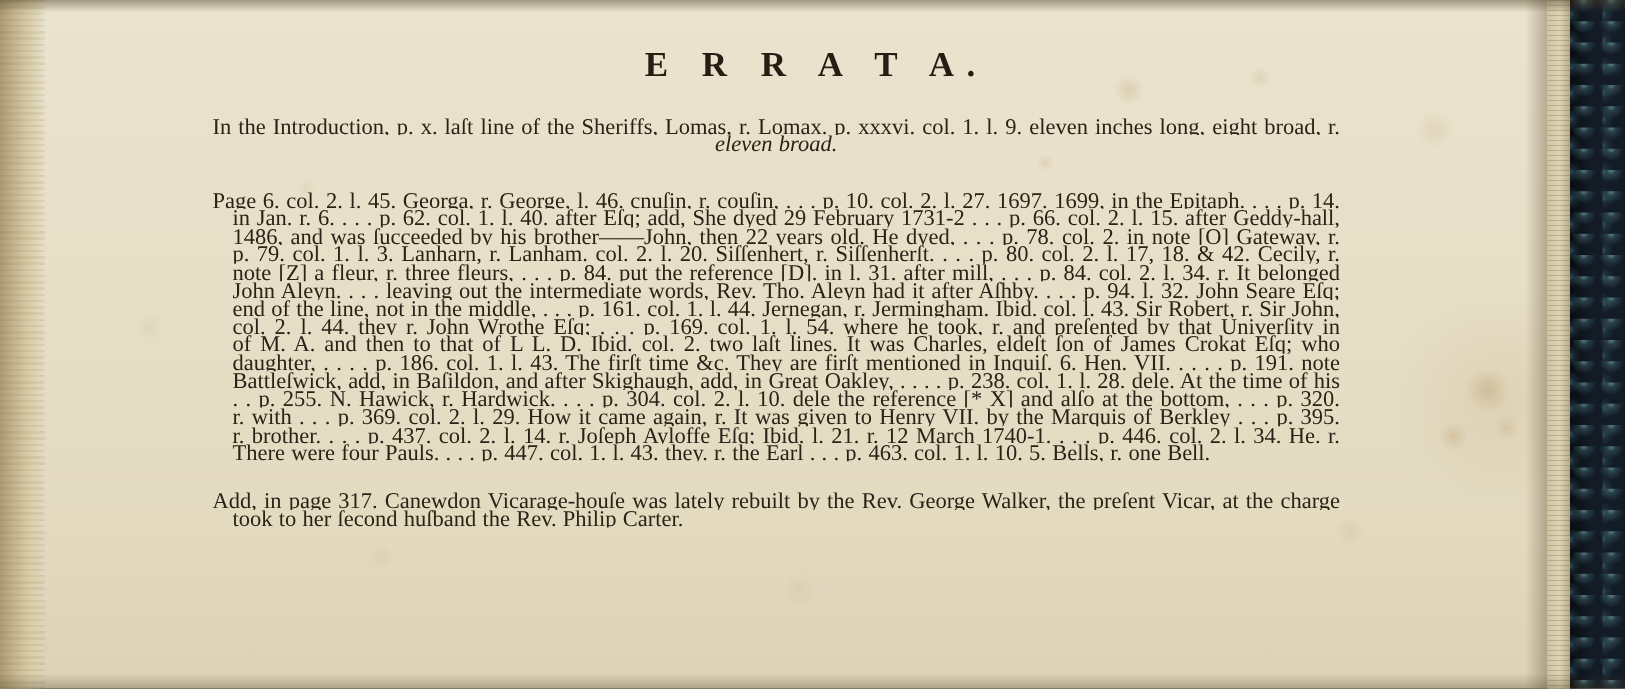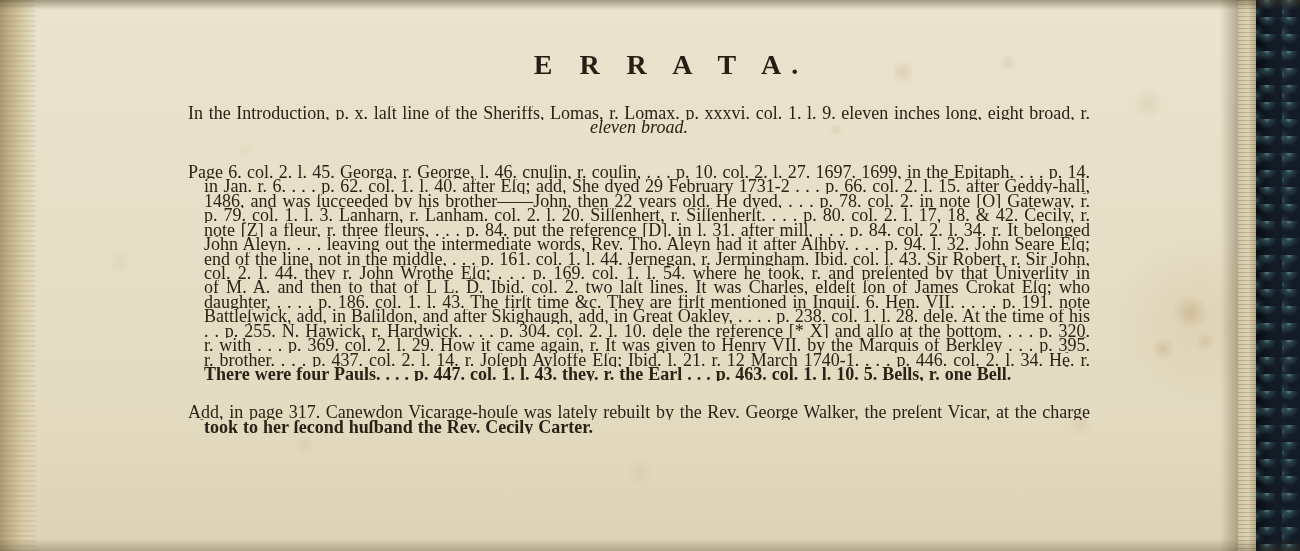--- a/index.html
+++ b/index.html
@@ -51,32 +51,32 @@
       radial-gradient(circle at 1190px 312px, rgba(150,105,45,.22), rgba(150,105,45,0) 18px),
       radial-gradient(circle at 1163px 349px, rgba(150,105,45,.18), rgba(150,105,45,0) 12px),
       radial-gradient(circle at 1205px 342px, rgba(150,105,45,.14), rgba(150,105,45,0) 10px),
       radial-gradient(circle at 1200px 320px, rgba(185,150,95,.14), rgba(185,150,95,0) 90px),
       radial-gradient(circle at 640px 472px, rgba(150,110,55,.07), rgba(150,110,55,0) 14px),
       radial-gradient(circle at 305px 445px, rgba(150,110,55,.08), rgba(150,110,55,0) 10px),
       radial-gradient(circle at 1080px 425px, rgba(150,110,55,.09), rgba(150,110,55,0) 12px),
       radial-gradient(circle at 245px 150px, rgba(150,110,55,.07), rgba(150,110,55,0) 8px),
       radial-gradient(circle at 120px 262px, rgba(140,105,55,.06), rgba(140,105,55,0) 12px);
   }
-  .content{position:absolute;left:170px;top:12px;width:902px;margin-left:18px;}
+  .content{position:absolute;left:170px;top:0;width:902px;}
   .title{
     margin-top:36px;height:34px;line-height:34px;
     text-align:center;transform:translateX(32px);
     font-size:28px;font-weight:700;letter-spacing:10px;color:#271d12;
   }
   .line{
     font-size:18px;line-height:14.45px;height:14.45px;overflow:hidden;
     text-align:justify;text-align-last:justify;
     word-spacing:.5px;
   }
-  .no-just{text-align:left;text-align-last:left;font-weight:bold;}
+  .no-just{text-align:left;text-align-last:left;}
   .centered{text-align:center;text-align-last:center;font-style:italic;}
   .intro{margin-top:24px;}
   .main-para{margin-top:30px;}
   .hang{margin-left:16px;width:886px;}
   .additions{margin-top:24px;}
   .vol2{margin-top:29px;margin-left:43px;}
 </style>
 </head>
 <body>
 
@@ -106,21 +106,21 @@
       <div class="line hang">daughter, . . . . p. 186. col. 1. l. 43.  The firſt time &amp;c.  They are firſt mentioned in Inquiſ. 6. Hen. VII. . . . . p. 191. note [G] after</div>
       <div class="line hang">Battleſwick, add, in Baſildon, and after Skighaugh, add, in Great Oakley, . . . . p. 238. col. 1. l. 28. dele.  At the time of his deceaſe 23 July 1323.</div>
       <div class="line hang">. . p. 255. N. Hawick, r. Hardwick. . . . p. 304. col. 2. l. 10. dele the reference [* X] and alſo at the bottom, . . . p. 320. col. 1. l. 33. againſt</div>
       <div class="line hang">r. with . . . p. 369. col. 2. l. 29.  How it came again, r.  It was given to Henry VII. by the Marquis of Berkley . . . p. 395. col. 2. l. 21. ſon.</div>
       <div class="line hang">r. brother. . . . p. 437. col. 2. l. 14. r. Joſeph Ayloffe Eſq; Ibid. l. 21. r. 12 March 1740-1. . . . p. 446. col. 2. l. 34. He.  r. Paul his ſon.</div>
       <div class="line hang no-just">There were four Pauls. . . . p. 447. col. 1. l. 43. they. r. the Earl . . . p. 463. col. 1. l. 10. 5. Bells, r. one Bell.</div>
     </div>
 
     <div class="additions">
       <div class="line">Add, in page 317.  Canewdon Vicarage-houſe was lately rebuilt by the Rev. George Walker, the preſent Vicar, at the charge of 1200l. . . . p. 348.</div>
-      <div class="line hang no-just">took to her ſecond huſband the Rev. Cecily Carter.</div>
+      <div class="line hang no-just">took to her ſecond huſband the Rev. Philip Carter.</div>
     </div>
 
 
   </div>
 
   <div class="edge-left"></div>
   <div class="gutter"></div>
   <div class="fore-edge"></div>
   <div class="marble"></div>
   <div class="shade-top"></div>

